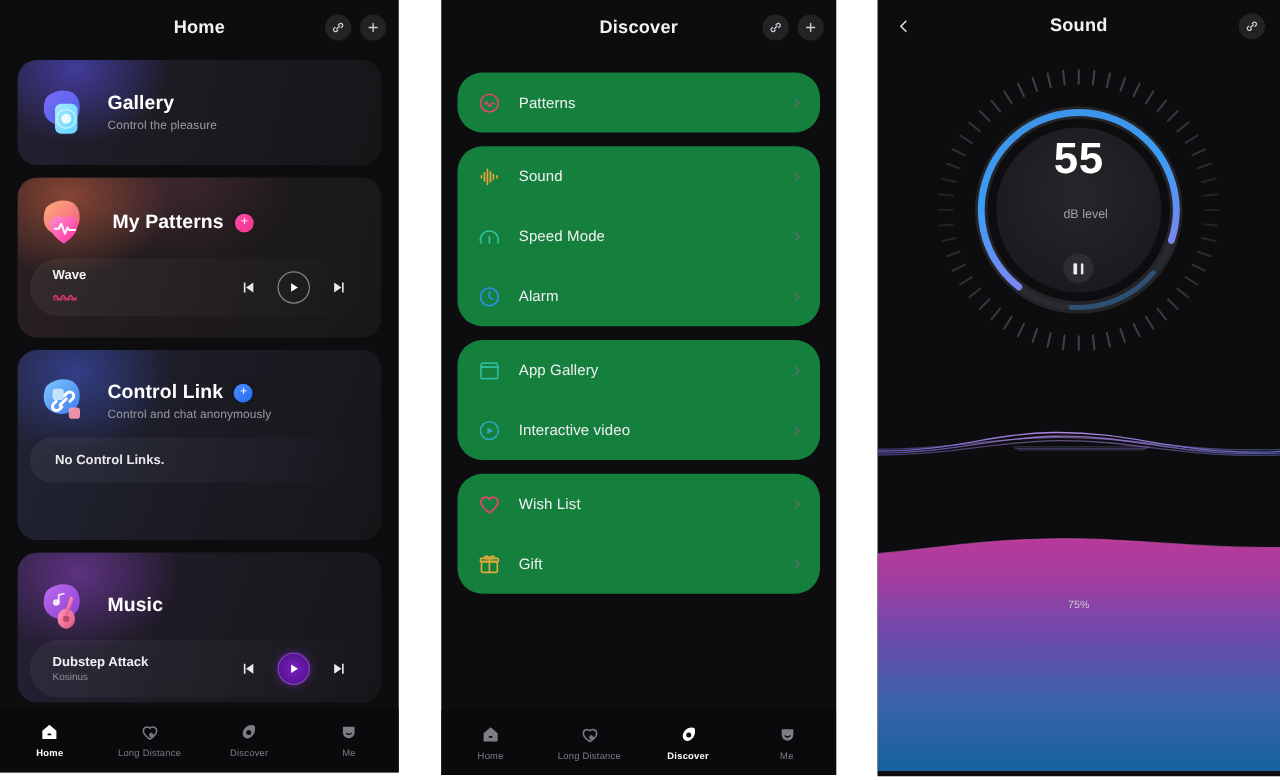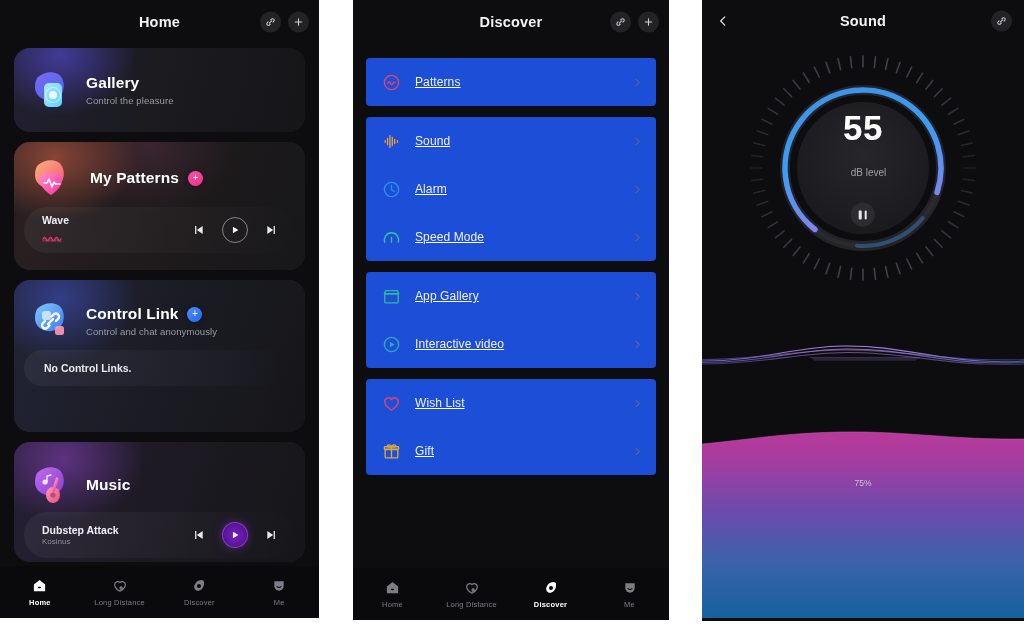--- a/index.html
+++ b/index.html
@@ -190,24 +190,23 @@
     color: #7d7d85;
   }
   .nav-item.active { color: #ffffff; }
   .nav-icon { height: 17px; display:flex; align-items:center; }
   .nav-label { font-size: 7.5px; letter-spacing: .2px; }
   .nav-item.active .nav-label { font-weight: bold; }
 
   
   .discover-body { padding: 14px 13px 0 13px; display:flex; flex-direction:column; gap: 11px; }
   .group {
-    background: #1d4ed8;
-    border-radius: 4px;
+    background: #15803d;
+    border-radius: 20px;
     overflow: hidden;
-    text-decoration: underline;
   }
   .row {
     display: flex; align-items: center;
     height: 48px;
     padding: 0 13px 0 16px;
     gap: 14px;
   }
   .row-icon { width: 19px; height: 19px; display:flex; align-items:center; justify-content:center; }
   .row-label { font-size: 12px; color: #f0f0f3; letter-spacing: .1px; }
   .row-chevron { margin-left: auto; color: #6b6b73; display:flex; }
@@ -551,40 +550,40 @@
           </span>
           <span class="row-label">Sound</span>
           <span class="row-chevron">
             <svg width="11" height="11" viewBox="0 0 24 24" fill="none" stroke="currentColor" stroke-width="2.2" stroke-linecap="round" stroke-linejoin="round">
                 <path d="M9 5l7 7-7 7"></path>
               </svg>
           </span>
         </div>
         <div class="row">
           <span class="row-icon">
-            <svg width="19" height="19" viewBox="0 0 24 24" fill="none" stroke="#2f90e8" stroke-width="1.7" stroke-linecap="round">
-              <circle cx="12" cy="12" r="9"></circle>
-              <path d="M12 7v5.5l3.5 2"></path>
-            </svg>
-          </span>
-          <span class="row-label">Alarm</span>
+            <svg width="19" height="19" viewBox="0 0 24 24" fill="none" stroke="#2ec4a0" stroke-width="1.7" stroke-linecap="round">
+              <path d="M3.5 18a9 9 0 1 1 17 0"></path>
+              <path d="M12 18v-6"></path>
+            </svg>
+          </span>
+          <span class="row-label">Speed Mode</span>
           <span class="row-chevron">
             <svg width="11" height="11" viewBox="0 0 24 24" fill="none" stroke="currentColor" stroke-width="2.2" stroke-linecap="round" stroke-linejoin="round">
                 <path d="M9 5l7 7-7 7"></path>
               </svg>
           </span>
         </div>
         <div class="row">
           <span class="row-icon">
-            <svg width="19" height="19" viewBox="0 0 24 24" fill="none" stroke="#2ec4a0" stroke-width="1.7" stroke-linecap="round">
-              <path d="M3.5 18a9 9 0 1 1 17 0"></path>
-              <path d="M12 18v-6"></path>
-            </svg>
-          </span>
-          <span class="row-label">Speed Mode</span>
+            <svg width="19" height="19" viewBox="0 0 24 24" fill="none" stroke="#2f90e8" stroke-width="1.7" stroke-linecap="round">
+              <circle cx="12" cy="12" r="9"></circle>
+              <path d="M12 7v5.5l3.5 2"></path>
+            </svg>
+          </span>
+          <span class="row-label">Alarm</span>
           <span class="row-chevron">
             <svg width="11" height="11" viewBox="0 0 24 24" fill="none" stroke="currentColor" stroke-width="2.2" stroke-linecap="round" stroke-linejoin="round">
                 <path d="M9 5l7 7-7 7"></path>
               </svg>
           </span>
         </div>
       </div>
 
       <div class="group">
         <div class="row">

